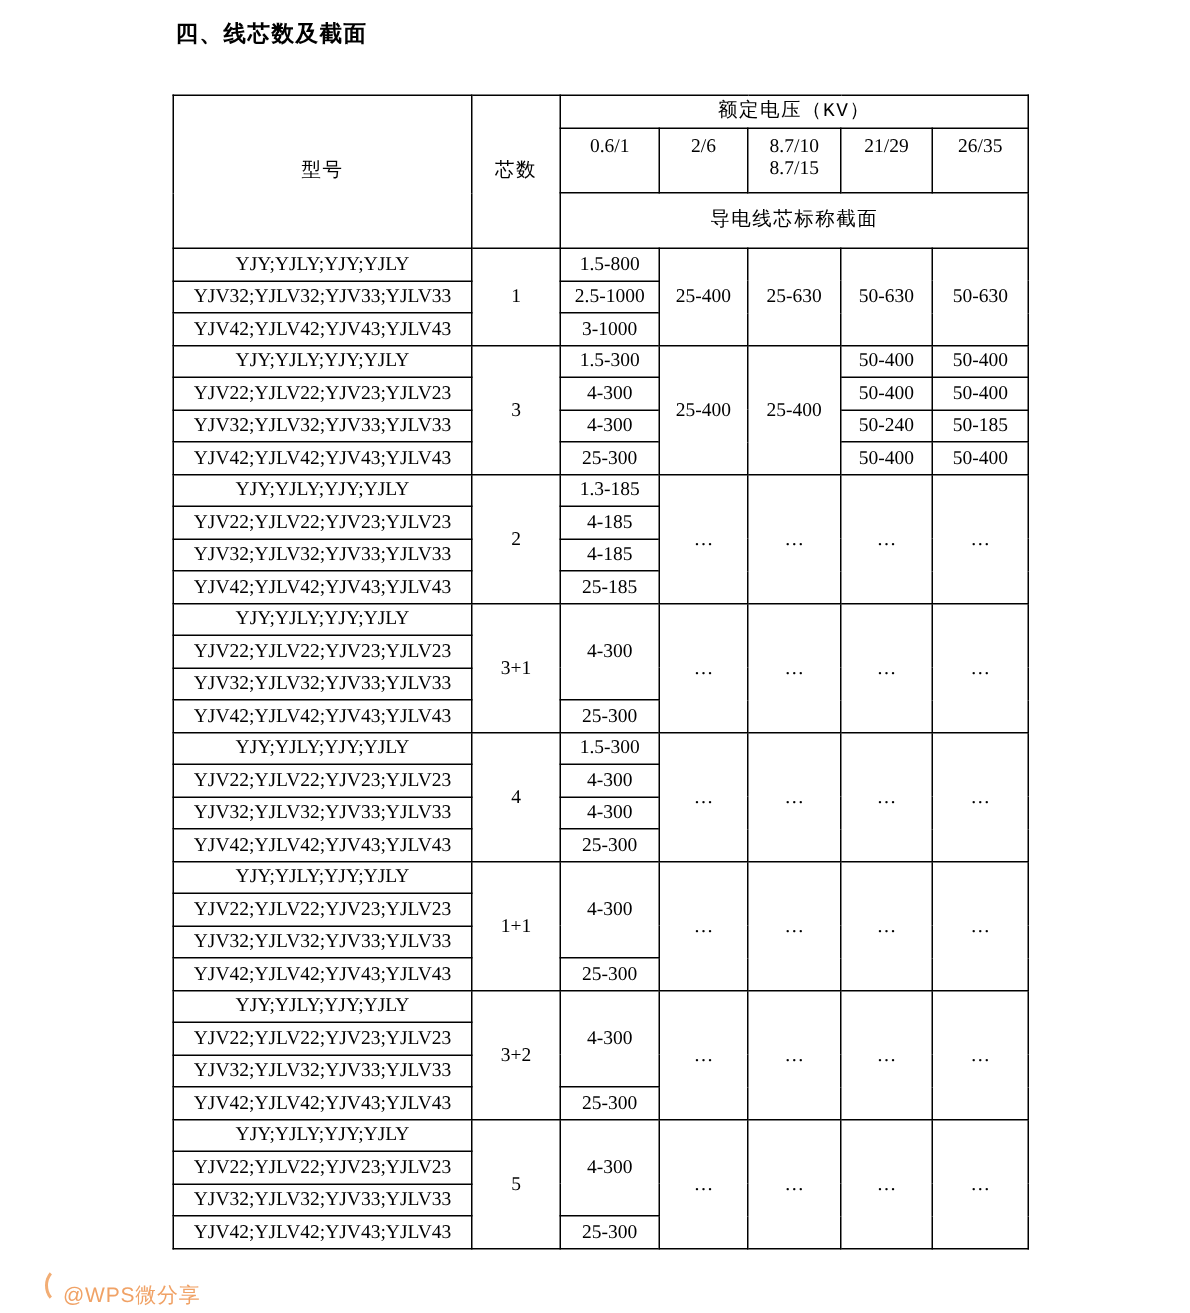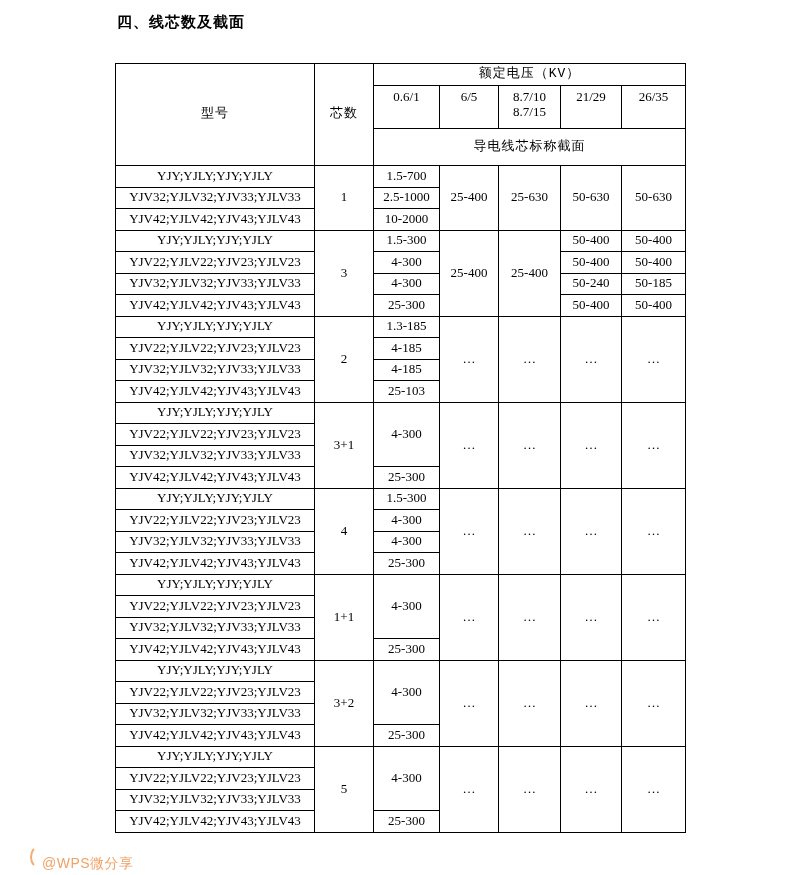--- a/index.html
+++ b/index.html
@@ -43,46 +43,46 @@
     </colgroup>
 
     <tbody>
         <tr class="h1">
       <td class="cn" rowspan="3">型号</td>
       <td class="cn" rowspan="3">芯数</td>
       <td class="cn" colspan="5">额定电压（KV）</td>
     </tr>
     <tr class="h2">
       <td>0.6/1</td>
-      <td>6/5</td>
+      <td>2/6</td>
       <td class="pre">8.7/10
 8.7/15</td>
       <td>21/29</td>
       <td>26/35</td>
     </tr>
     <tr class="h3">
       <td class="cn va-top" colspan="5">导电线芯标称截面</td>
     </tr>
 
     <tr class="r">
       <td>YJY;YJLY;YJY;YJLY</td>
       <td class="va-r2" rowspan="3">1</td>
-      <td>1.5-700</td>
+      <td>1.5-800</td>
       <td rowspan="3">25-400</td>
       <td rowspan="3">25-630</td>
       <td rowspan="3">50-630</td>
       <td rowspan="3">50-630</td>
     </tr>
     <tr class="r">
       <td>YJV32;YJLV32;YJV33;YJLV33</td>
       <td>2.5-1000</td>
     </tr>
     <tr class="r">
       <td>YJV42;YJLV42;YJV43;YJLV43</td>
-      <td>10-2000</td>
+      <td>3-1000</td>
     </tr>
 
     <tr class="r">
       <td>YJY;YJLY;YJY;YJLY</td>
       <td class="va-r2" rowspan="4">3</td>
       <td>1.5-300</td>
       <td rowspan="4">25-400</td>
       <td rowspan="4">25-400</td>
       <td>50-400</td>
       <td>50-400</td>
@@ -118,21 +118,21 @@
     <tr class="r">
       <td>YJV22;YJLV22;YJV23;YJLV23</td>
       <td>4-185</td>
     </tr>
     <tr class="r">
       <td>YJV32;YJLV32;YJV33;YJLV33</td>
       <td>4-185</td>
     </tr>
     <tr class="r">
       <td>YJV42;YJLV42;YJV43;YJLV43</td>
-      <td>25-103</td>
+      <td>25-185</td>
     </tr>
 
     <tr class="r">
       <td>YJY;YJLY;YJY;YJLY</td>
       <td class="va-top" rowspan="4">3+1</td>
       <td rowspan="3">4-300</td>
       <td class="va-r2" rowspan="4">…</td>
       <td class="va-r2" rowspan="4">…</td>
       <td class="va-r2" rowspan="4">…</td>
       <td class="va-r2" rowspan="4">…</td>

